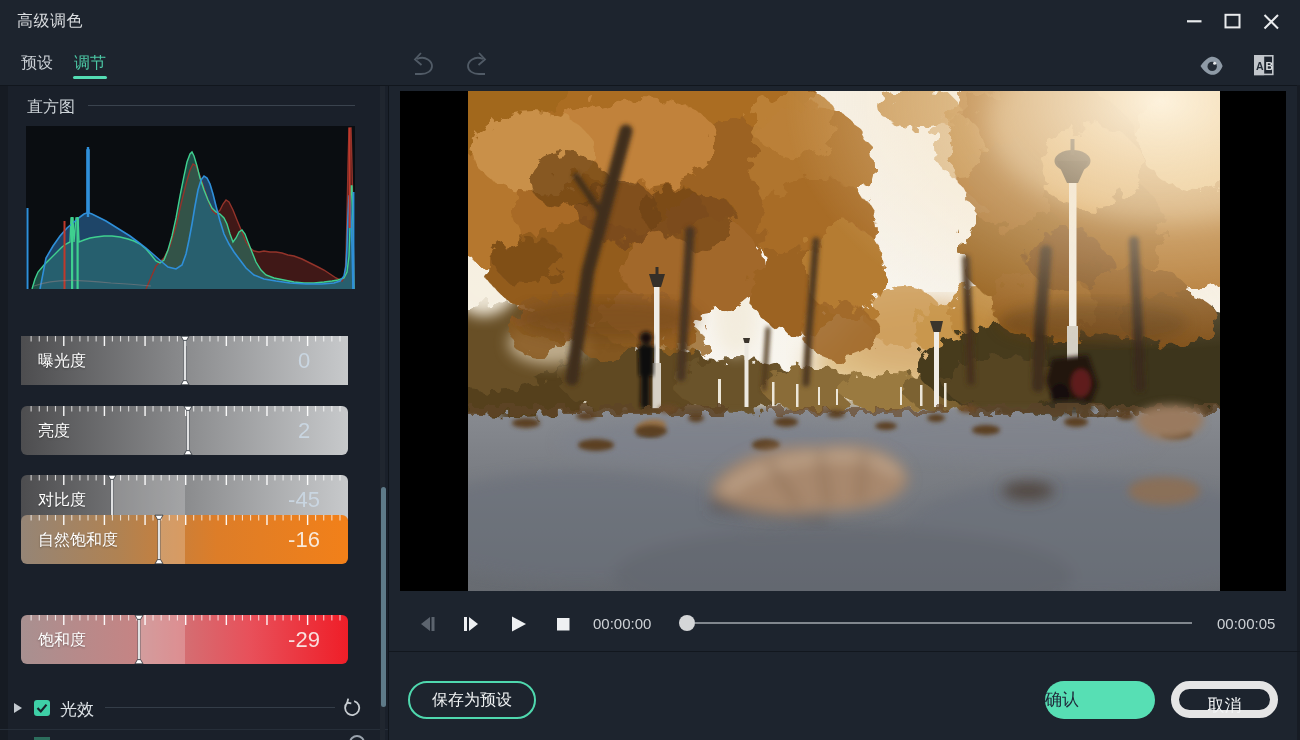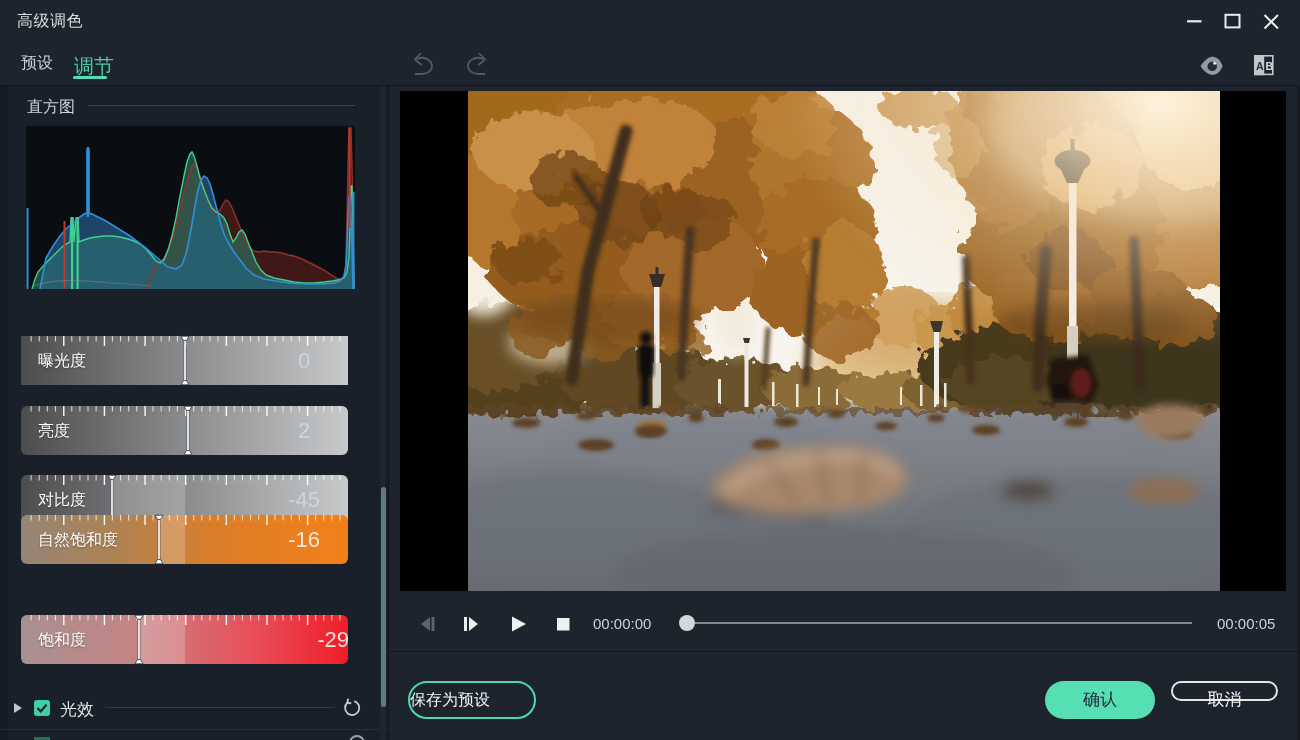--- a/index.html
+++ b/index.html
@@ -7,21 +7,21 @@
 </style></head>
 <body>
 
 <div class="abs" style="left:17px;top:11px;font-size:16px;color:#d9dcdf;letter-spacing:0.5px">高级调色</div>
 <svg class="abs" style="left:1180px;top:8px" width="108" height="28">
  <rect x="7" y="12.2" width="14.5" height="2.2" fill="#e9ebed"></rect>
  <rect x="45.5" y="6.8" width="14" height="12.6" fill="none" stroke="#e9ebed" stroke-width="2"></rect>
  <path d="M84.5,7 L98,20.5 M98,7 L84.5,20.5" stroke="#e9ebed" stroke-width="2"></path>
 </svg>
 <div class="abs" style="left:21px;top:53px;font-size:16px;color:#ccd1d6">预设</div>
-<div class="abs" style="left:74px;top:53px;font-size:20px;color:#4cc8a5">调节</div>
+<div class="abs" style="left:74px;top:53px;font-size:16px;color:#4cc8a5">调节</div>
 <div class="abs" style="left:73px;top:76px;width:34px;height:3px;border-radius:2px;background:#54dcb4"></div>
 <svg class="abs" style="left:408px;top:50px" width="90" height="28" fill="none" stroke="#515b66" stroke-width="1.8">
  <path d="M9,9 C18,5 24,12 24,16 C24,21 19,24 13,24 L7,24"></path>
  <path d="M13,3 L7,9.5 L13.5,15"></path>
  <g transform="translate(55,0)">
       <path d="M20,9 C11,5 5,12 5,16 C5,21 10,24 16,24 L22,24"></path>
  <path d="M16,3 L22,9.5 L15.5,15"></path>
     </g>
 </svg>
 <svg class="abs" style="left:1199px;top:55px" width="82" height="22">
@@ -308,21 +308,21 @@
         <rect x="269.66" y="0" width="1.1" height="5.5" fill="#fff" opacity="0.72"></rect>
         <rect x="277.79" y="0" width="1.1" height="5.5" fill="#fff" opacity="0.72"></rect>
         <rect x="285.92" y="0" width="1.4" height="10" fill="#fff" opacity="0.95"></rect>
         <rect x="294.05" y="0" width="1.1" height="5.5" fill="#fff" opacity="0.72"></rect>
         <rect x="302.18" y="0" width="1.1" height="5.5" fill="#fff" opacity="0.72"></rect>
         <rect x="310.30" y="0" width="1.1" height="5.5" fill="#fff" opacity="0.72"></rect>
         <rect x="318.43" y="0" width="1.1" height="5.5" fill="#fff" opacity="0.72"></rect>
       </svg>
     </div>
   <div style="position:absolute;left:17px;top:0;height:53px;line-height:49px;font-size:16px;color:#fff;text-shadow:0 1px 2px rgba(0,0,0,.35)">饱和度</div>
-  <div style="position:absolute;left:238px;width:90px;top:0;height:49px;line-height:49px;font-size:22px;text-align:right;color:rgba(250,238,236,0.92)">-29</div>
+  <div style="position:absolute;left:238px;width:90px;top:0;height:49px;line-height:49px;font-size:22px;text-align:center;color:rgba(250,238,236,0.92)">-29</div>
   <svg style="position:absolute;left:112px;top:-2px" width="12" height="53">
       <rect x="4.9" y="2.5" width="2.2" height="48" fill="#fff" stroke="#30363e" stroke-width="0.5"></rect>
       <path d="M2,2.2 L10,2.2 L7.6,6.4 L4.4,6.4 Z" fill="#fff" stroke="#262c34" stroke-width="0.8"></path>
       <path d="M2,50.8 L10,50.8 L7.6,46.6 L4.4,46.6 Z" fill="#fff" stroke="#262c34" stroke-width="0.8"></path>
     </svg>
 </div>
 <svg class="abs" style="left:12px;top:702px" width="12" height="12">
     <path d="M2,1 L10,6 L2,11 Z" fill="#c3c9cf"></path>
   </svg>
 <div class="abs" style="left:34px;top:700px;width:16px;height:16px;border-radius:3px;background:#3ecfa6"></div>
@@ -596,15 +596,15 @@
     </g>
  <path d="M94,1.5 L108,9 L94,16.5 Z" fill="#eef0f2"></path>
  <rect x="139" y="3" width="12.5" height="12.5" fill="#eef0f2"></rect>
 </svg>
 <div class="abs" style="left:593px;top:615px;font-size:15px;color:#cdd1d5">00:00:00</div>
 <div class="abs" style="left:695px;top:621.5px;width:497px;height:2.5px;background:#81878e"></div>
 <div class="abs" style="left:679px;top:614.5px;width:16px;height:16px;border-radius:50%;background:#d4d6d8"></div>
 <div class="abs" style="left:1217px;top:615px;font-size:15px;color:#cdd1d5">00:00:05</div>
 <div class="abs" style="left:389px;top:651px;width:911px;height:1px;background:#12171e"></div>
 
-<div class="abs" style="left:408px;top:681px;width:128px;height:38px;border:2px solid #4fd8ae;border-radius:19px;color:#f2f4f5;font-size:16px;text-align:left;line-height:34px">保存为预设</div>
-<div class="abs" style="left:1045px;top:681px;width:110px;height:38px;background:#57dfb4;border-radius:19px;color:#20293a;font-size:17px;text-align:center;line-height:38px">确认</div>
-<div class="abs" style="left:1171px;top:681px;width:107px;height:20px;border:2px solid #e5e5e5;border-radius:19px;color:#f2f4f5;font-size:17px;text-align:center;line-height:34px">取消</div>
+<div class="abs" style="left:408px;top:681px;width:128px;height:38px;border:2px solid #4fd8ae;border-radius:19px;color:#f2f4f5;font-size:16px;text-align:center;line-height:34px">保存为预设</div>
+<div class="abs" style="left:1045px;top:681px;width:110px;height:38px;background:#57dfb4;border-radius:19px;color:#20293a;font-size:17px;line-height:38px">确认</div>
+<div class="abs" style="left:1171px;top:681px;width:107px;height:37px;border:8px solid #e5e5e5;border-radius:19px;color:#f2f4f5;font-size:17px;text-align:center;line-height:34px">取消</div>
 
 </body></html>

